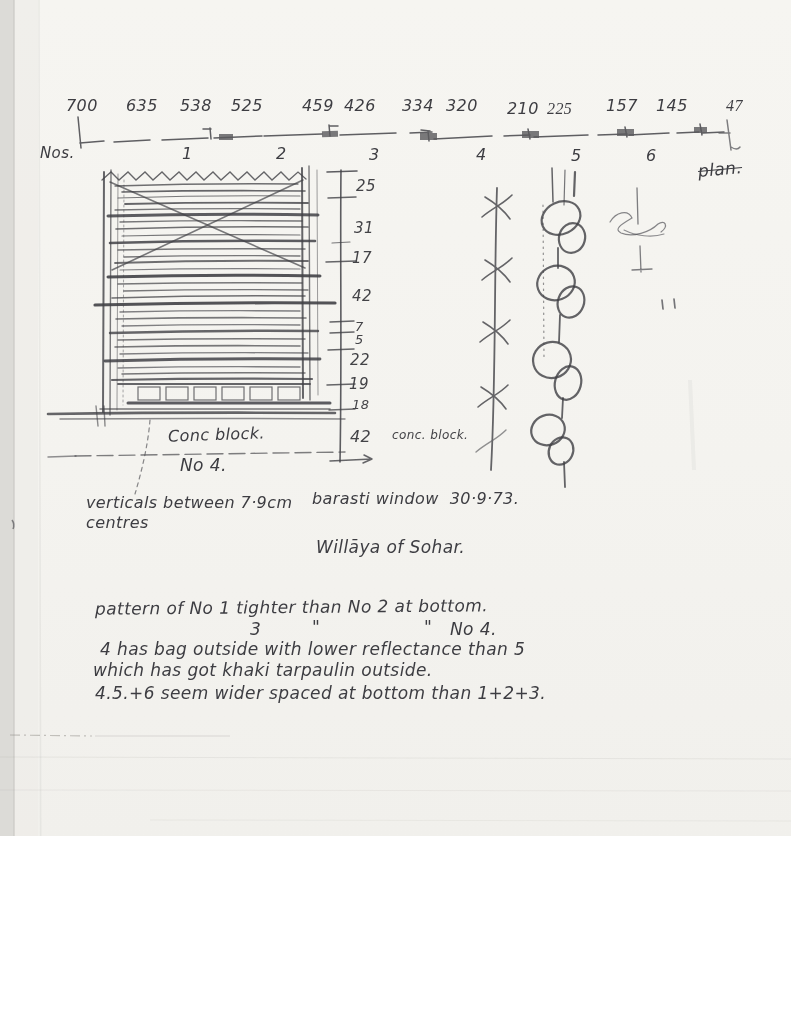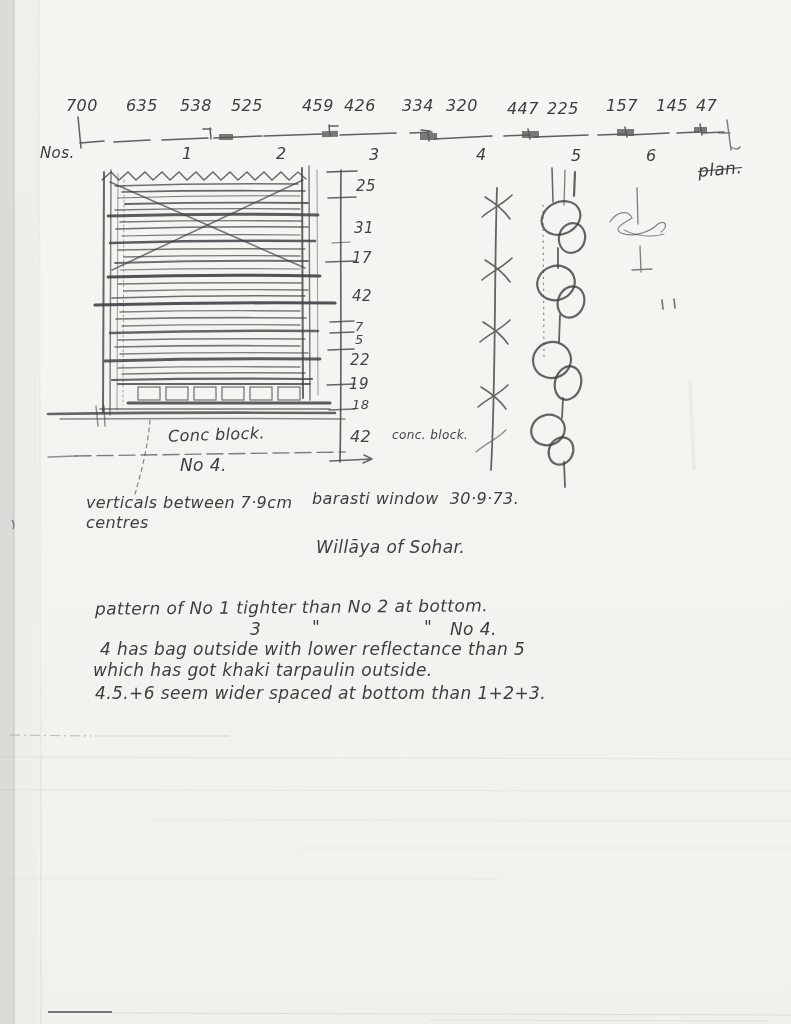--- a/index.html
+++ b/index.html
@@ -1,17 +1,17 @@
 <!DOCTYPE html>
 <html><head>
 <meta charset="utf-8">
 <style>
   html,body{margin:0;padding:0;}
   .page{
-    position:relative;width:791px;height:1024px;overflow:hidden;
+    position:relative;width:791px;height:836px;overflow:hidden;
     background:linear-gradient(180deg,#f6f5f1 0%,#f4f3ef 55%,#f1f0ec 100%);
     font-family:"DejaVu Sans",sans-serif;
   }
   .edge-left{position:absolute;left:0;top:0;width:14px;height:1024px;background:#dcdbd7;}
   .edge-left2{position:absolute;left:14px;top:0;width:24px;height:1024px;background:#edecE8;opacity:.75;}
   .sk{position:absolute;left:0;top:0;}
   .hw{
     position:absolute;font-style:italic;color:#3d3d42;white-space:pre;
     font-family:"DejaVu Sans",sans-serif;letter-spacing:.4px;line-height:1.1;
   }
@@ -192,25 +192,25 @@
   </svg>
 
   <span class="hw dim" style="left:66px;top:97px;">700</span>
   <span class="hw dim" style="left:126px;top:97px;">635</span>
   <span class="hw dim" style="left:180px;top:97px;">538</span>
   <span class="hw dim" style="left:231px;top:97px;">525</span>
   <span class="hw dim" style="left:302px;top:97px;">459</span>
   <span class="hw dim" style="left:344px;top:97px;">426</span>
   <span class="hw dim" style="left:402px;top:97px;">334</span>
   <span class="hw dim" style="left:446px;top:97px;">320</span>
-  <span class="hw dim" style="left:507px;top:100px;">447</span>
-  <span class="hw dim" style="left:547px;top:100px;">225</span>
+  <span class="hw dim" style="left:507px;top:100px;">210</span>
+  <span class="hw dim" style="left:547px;top:100px;font-family:Liberation Serif, serif;">225</span>
   <span class="hw dim" style="left:606px;top:97px;">157</span>
   <span class="hw dim" style="left:640px;top:97px;margin-left:16px;">145</span>
-  <span class="hw dim" style="left:696px;top:97px;">47</span>
+  <span class="hw dim" style="left:726px;top:97px;font-family:Liberation Serif, serif;">47</span>
 
   <span class="hw bay" style="left:182px;top:145px;">1</span>
   <span class="hw bay" style="left:276px;top:145px;">2</span>
   <span class="hw bay" style="left:369px;top:146px;">3</span>
   <span class="hw bay" style="left:476px;top:146px;">4</span>
   <span class="hw bay" style="left:571px;top:147px;">5</span>
   <span class="hw bay" style="left:646px;top:147px;">6</span>
 
   <span class="hw" style="left:40px;top:145px;font-size:15px;">Nos.</span>
   <span class="hw" style="left:698px;top:160px;font-size:17px;transform:rotate(-5deg);text-decoration:line-through;text-decoration-thickness:1px;">plan.</span>

